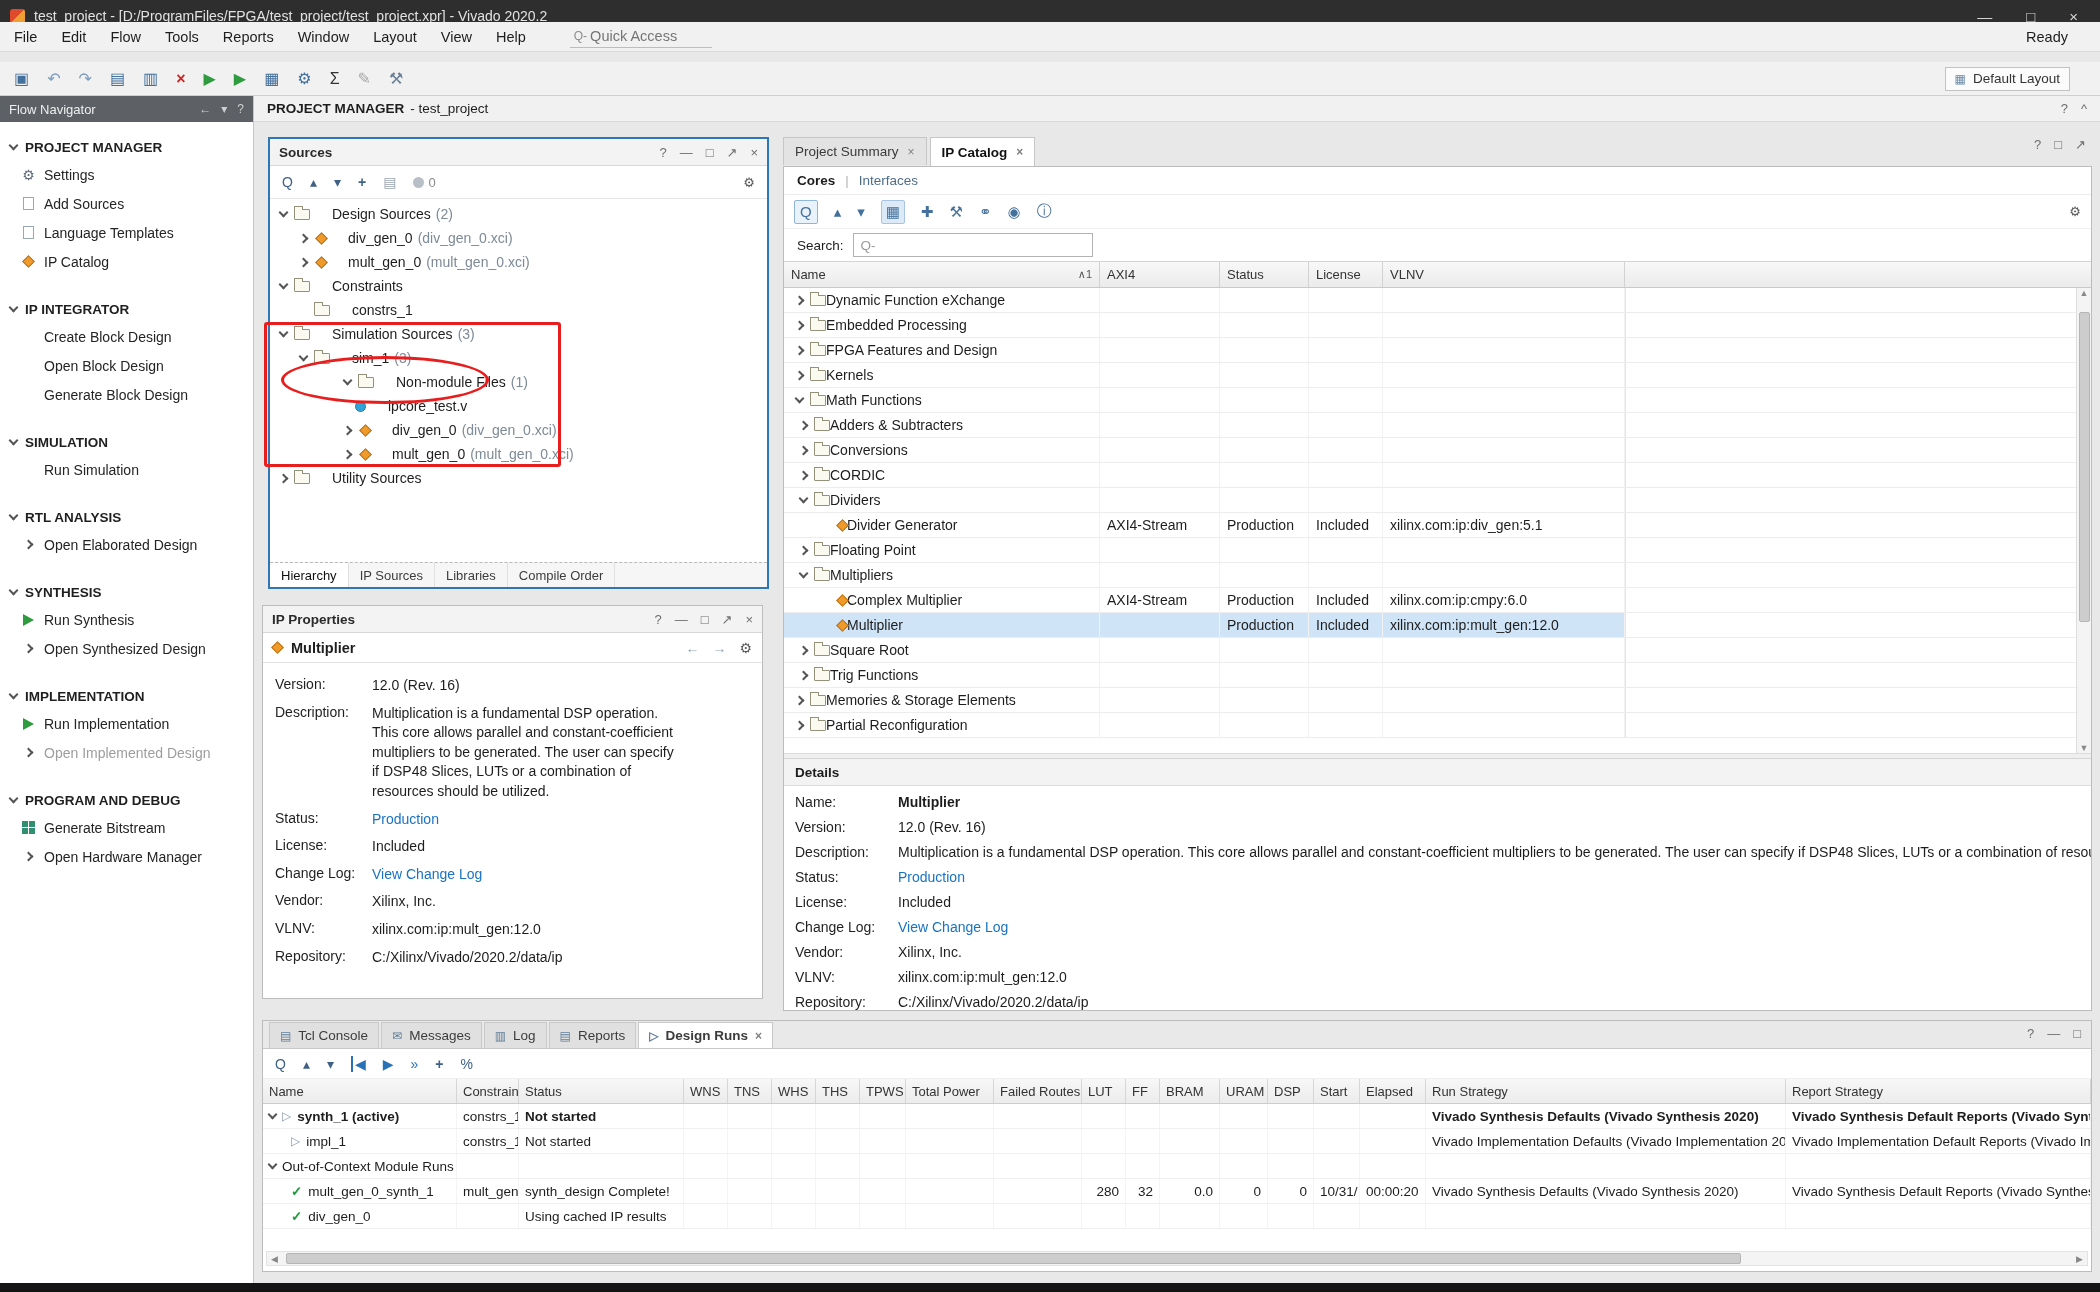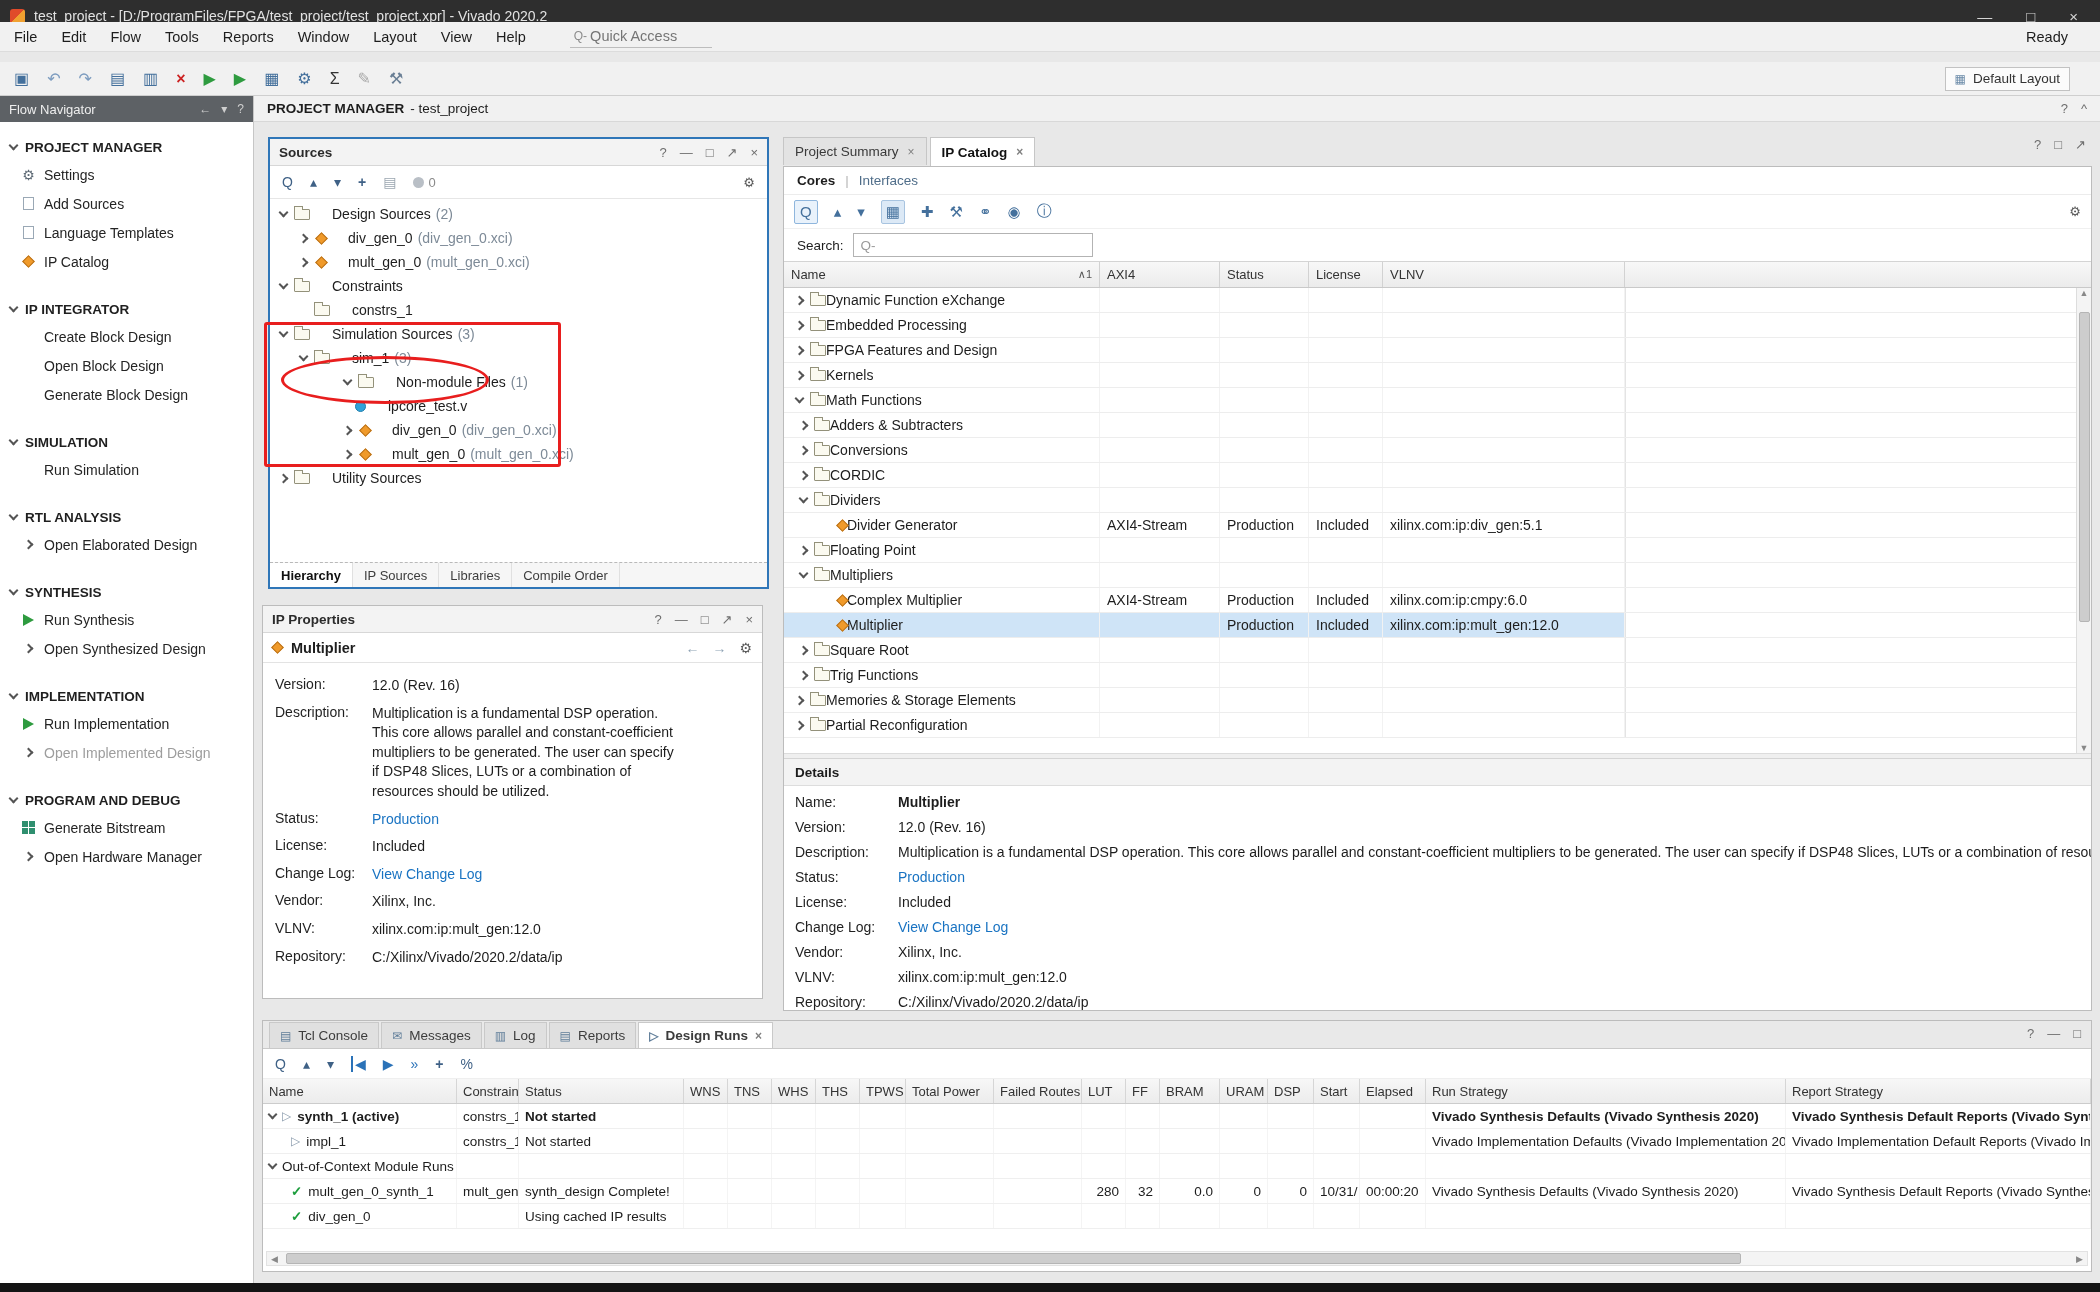--- a/index.html
+++ b/index.html
@@ -82,21 +82,21 @@
 .trow .sfx{margin-left:5px;color:#7d8a97}
 .ti0{padding-left:10px}.ti1{padding-left:30px}.ti2{padding-left:74px}.ti3{padding-left:70px}
 .fold{width:16px;height:11px;border:1px solid #93917a;background:#fbfaf0;border-radius:1px;position:relative;margin-left:7px}
 .fold::before{content:"";position:absolute;left:-1px;top:-4px;width:7px;height:3px;background:#fbfaf0;border:1px solid #93917a;border-bottom:0}
 .ipd{width:9px;height:9px;background:#f09a2a;border:1px solid #b8711a;transform:rotate(45deg)}
 .trow .ipd{margin-left:10px}
 .vdot{width:11px;height:11px;border-radius:50%;background:#30a3d9;border:1px solid #1f7fae;margin-left:8px}
 .stabs{height:25px;border-top:1px dashed #b9b9b9;background:#f6f6f6;display:flex;align-items:stretch;flex:none;
        font-size:13px;color:#3d3d3d}
 .stab{display:flex;align-items:center;padding:0 11px;border-right:1px solid #e0e0e0;cursor:pointer}
-.stab.active{background:#fff;font-weight:bold;color:#101010}
+.stab.active{background:#fff;font-weight:normal;color:#101010}
 
 
 #ipprops{left:262px;top:605px;width:501px;height:394px}
 .ipp-sub{height:30px;border-bottom:1px solid #e3e3e3;display:flex;align-items:center;padding:0 10px;flex:none}
 .ipp-sub .nm{font-weight:bold;margin-left:9px}
 #ipp-body{flex:1;padding:13px 12px;overflow:hidden}
 .prow{display:flex;margin-bottom:8px;font-size:14px}
 .plab{width:97px;flex:none;color:#1f1f1f}
 .pval{width:305px;line-height:1.4}
 

